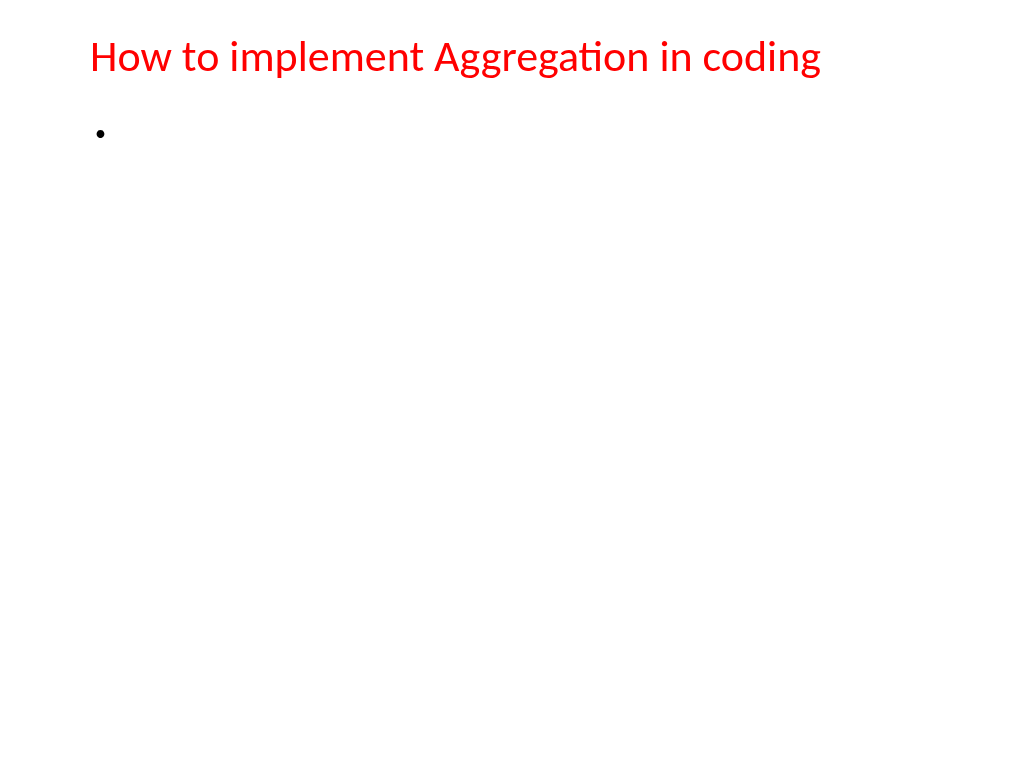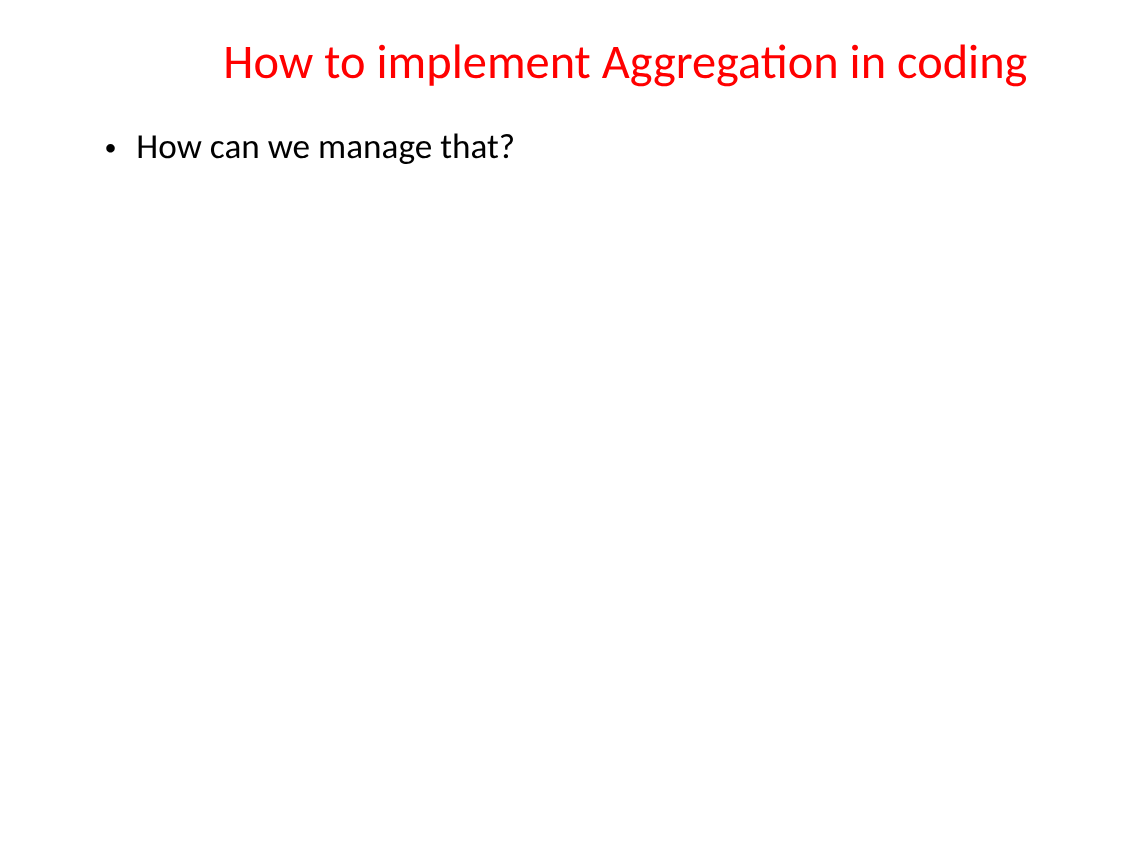--- a/index.html
+++ b/index.html
@@ -16,21 +16,21 @@
     }
     .slide {
       width: 100%;
       height: 100%;
       padding: 30px 0 0 0;
     }
     .title {
       color: #ff0000;
       font-size: 44px;
       font-weight: 400;
-      text-align: right;
+      text-align: left;
       line-height: 1.2;
       padding: 0 90px;
       margin-bottom: 30px;
     }
     .content {
       padding: 0 95px;
     }
     .bullet-item {
       display: flex;
       align-items: flex-start;
@@ -45,16 +45,15 @@
     }
   </style>
 </head>
 <body>
 
 <div class="slide">
   <h1 class="title">How to implement Aggregation in coding</h1>
   <div class="content">
     <div class="bullet-item">
       <span class="bullet-marker">•</span>
-      <span>How can we manage that?</span>
     </div>
   </div>
 </div>
 
 </body></html>

